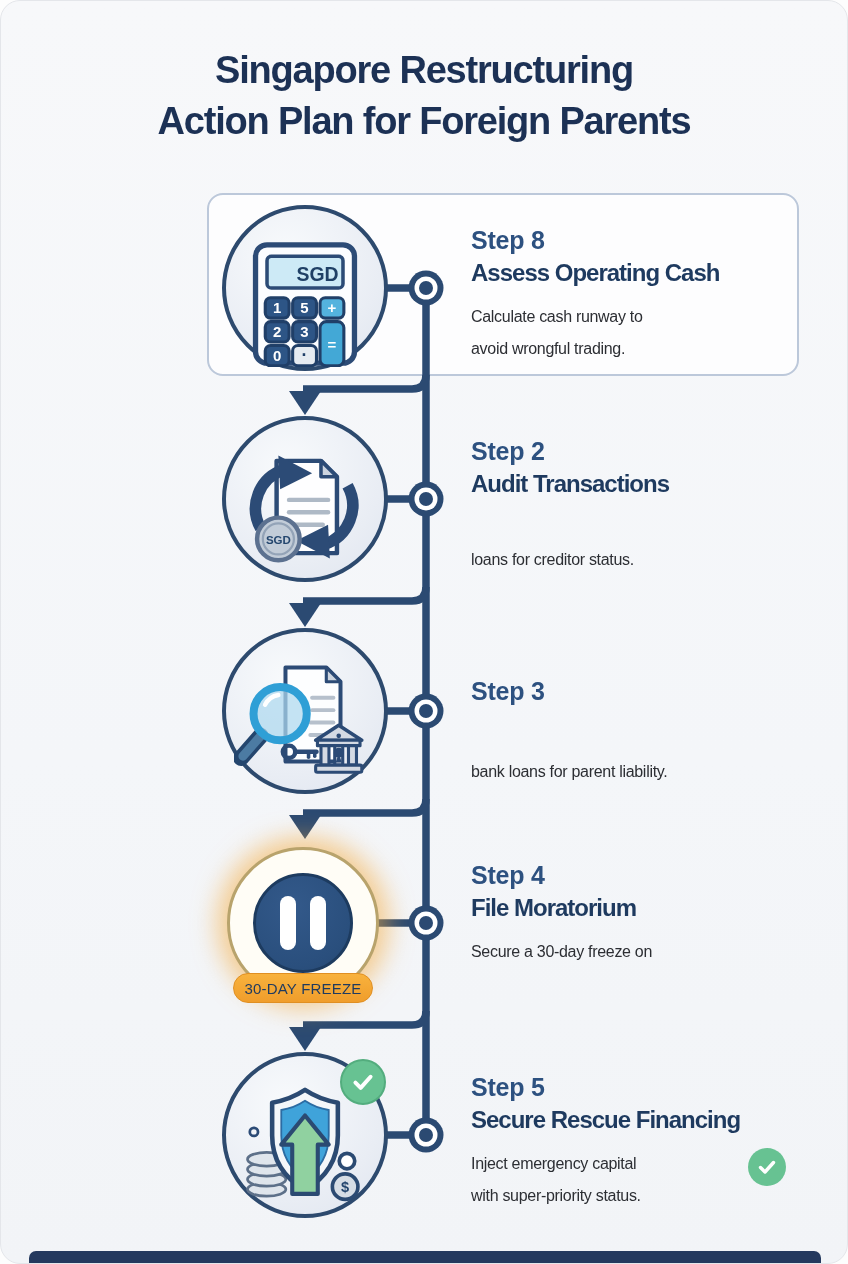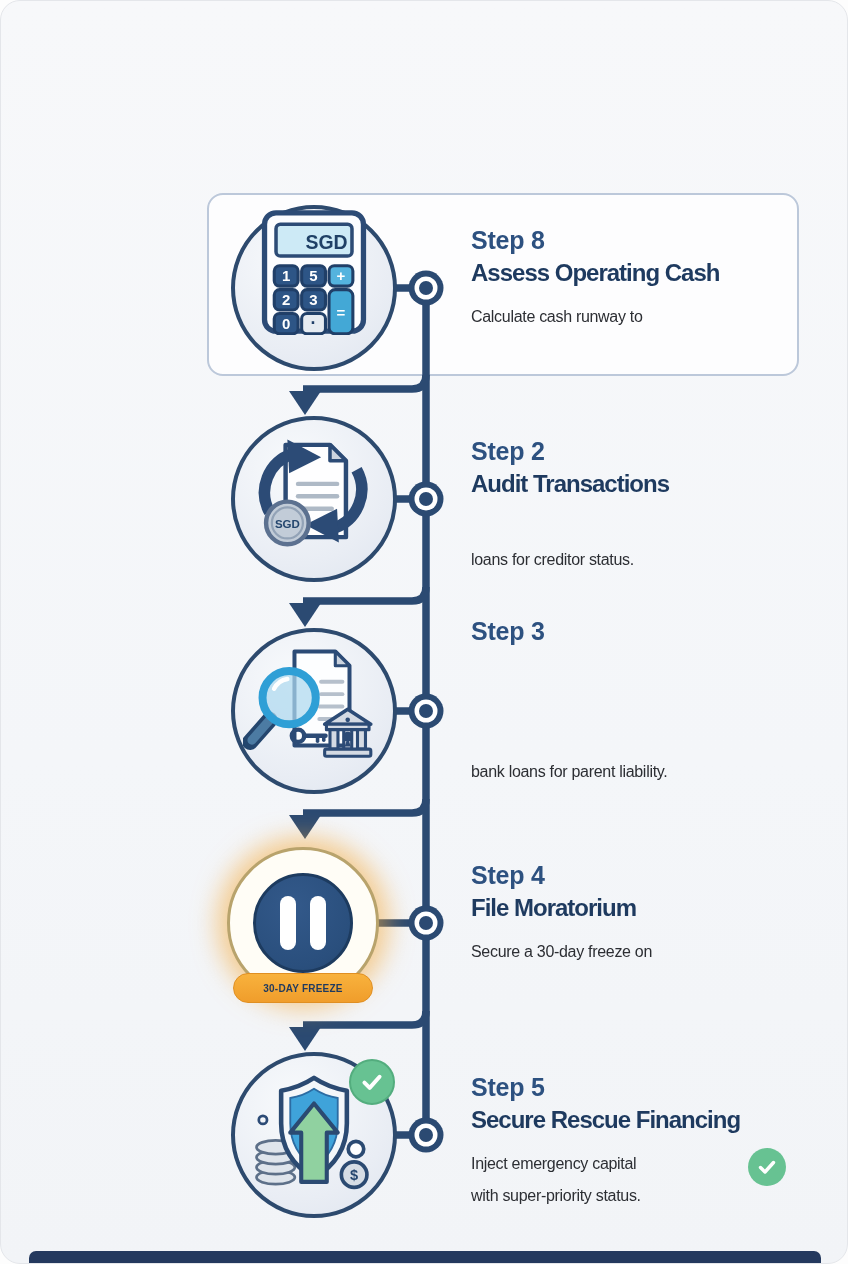--- a/index.html
+++ b/index.html
@@ -13,44 +13,44 @@
     position:absolute;top:44px;left:0;width:100%;text-align:center;
     font-size:38px;line-height:51px;font-weight:bold;letter-spacing:-1.2px;
     color:#1c3155;
   }
   .connector{position:absolute;left:0;top:0;pointer-events:none;}
   .card1{
     position:absolute;left:206px;top:192px;width:592px;height:183px;
     background:#fdfdfe;border:2.5px solid #bcc8da;border-radius:16px;box-sizing:border-box;
   }
   .icon-circle{
-    position:absolute;left:230px;width:166px;height:166px;border-radius:50%;
+    position:absolute;left:221px;width:166px;height:166px;border-radius:50%;
     box-sizing:border-box;border:4.5px solid #2d4a6e;
     background:radial-gradient(circle at 38% 30%,#f8fafc 0%,#e9edf4 65%,#dfe5ef 100%);
-    display:flex;align-items:flex-start;justify-content:center;
+    display:flex;align-items:flex-end;justify-content:center;
   }
   .circle4{
     position:absolute;left:226px;top:846px;width:152px;height:152px;border-radius:50%;
     box-sizing:border-box;border:3px solid #b8a36c;background:#fffdf6;
     box-shadow:0 0 24px 10px rgba(244,170,60,0.55);
     display:flex;align-items:center;justify-content:center;
   }
   .pause-inner{
     width:100px;height:100px;border-radius:50%;box-sizing:border-box;
     border:3px solid #1d3b5f;
     background:radial-gradient(circle at 40% 32%,#33598a 0%,#2a4f7d 70%,#264872 100%);
     display:flex;align-items:center;justify-content:center;gap:14px;
   }
   .pause-bar{width:16px;height:54px;background:#fff;border-radius:8px;}
   .freeze-badge{
     position:absolute;left:232px;top:972px;width:140px;height:30px;border-radius:15px;
     background:linear-gradient(180deg,#f8b23d 0%,#f09d2b 100%);
     border:1.5px solid #e08f22;box-sizing:border-box;
     display:flex;align-items:center;justify-content:center;
-    font-size:10px;font-weight:700;letter-spacing:.2px;color:#1f3a5f;
+    font-size:15px;font-weight:400;letter-spacing:.2px;color:#1f3a5f;
   }
   .check-badge{
     position:absolute;border-radius:50%;background:#67c292;
     display:flex;align-items:center;justify-content:center;
   }
   .check-on-icon{left:114px;top:3px;width:46px;height:46px;border:2.5px solid #53ad7e;box-sizing:border-box;}
   .check-by-text{left:747px;top:1147px;width:38px;height:38px;}
   .step-label{
     position:absolute;left:470px;font-size:25px;font-weight:bold;color:#2d5180;letter-spacing:-0.2px;white-space:nowrap;
   }
@@ -63,20 +63,24 @@
   .footer-bar{
     position:absolute;left:28px;top:1250px;width:792px;height:14px;
     background:#24395e;border-radius:7px 7px 0 0;
   }
 </style>
 </head>
 <body>
 
 <div class="page">
 
+  <div class="title">
+    <span>Singapore Restructuring</span><br>
+    <span>Action Plan for Foreign Parents</span>
+  </div>
 
   <div class="card1"></div>
 
   <svg class="connector" width="848" height="1264" viewBox="0 0 848 1264">
     <g stroke="#2b4a72" fill="none" stroke-width="7.5">
 
       <line x1="425" y1="287" x2="425" y2="1134"></line>
 
       <line x1="374" y1="287" x2="410" y2="287"></line>
       <line x1="374" y1="498" x2="410" y2="498"></line>
@@ -247,30 +251,31 @@
       <svg width="28" height="28" viewBox="0 0 24 24">
           <path d="M5.5 12.5 L10 17 L18.5 7.5" stroke="#fff" stroke-width="3.4" fill="none" stroke-linecap="round" stroke-linejoin="round"></path>
         </svg>
     </div>
   </div>
 
   <div class="step-label" style="top:225px;">Step 8</div>
   <div class="step-title" style="top:258px;">Assess Operating Cash</div>
   <div class="step-desc" style="top:300px;">
     <span>Calculate cash runway to</span><br>
+    <span>avoid wrongful trading.</span>
   </div>
 
   <div class="step-label" style="top:436px;">Step 2</div>
   <div class="step-title" style="top:469px;">Audit Transactions</div>
   <div class="step-desc" style="top:511px;">
     <br>
     <span>loans for creditor status.</span>
   </div>
 
-  <div class="step-label" style="top:616px;">Step 3</div>
+  <div class="step-label" style="top:676px;">Step 3</div>
   <div class="step-desc" style="top:723px;">
     <br>
     <span>bank loans for parent liability.</span>
   </div>
 
   <div class="step-label" style="top:860px;">Step 4</div>
   <div class="step-title" style="top:893px;">File Moratorium</div>
   <div class="step-desc" style="top:935px;">
     <span>Secure a 30-day freeze on</span><br>
   </div>

